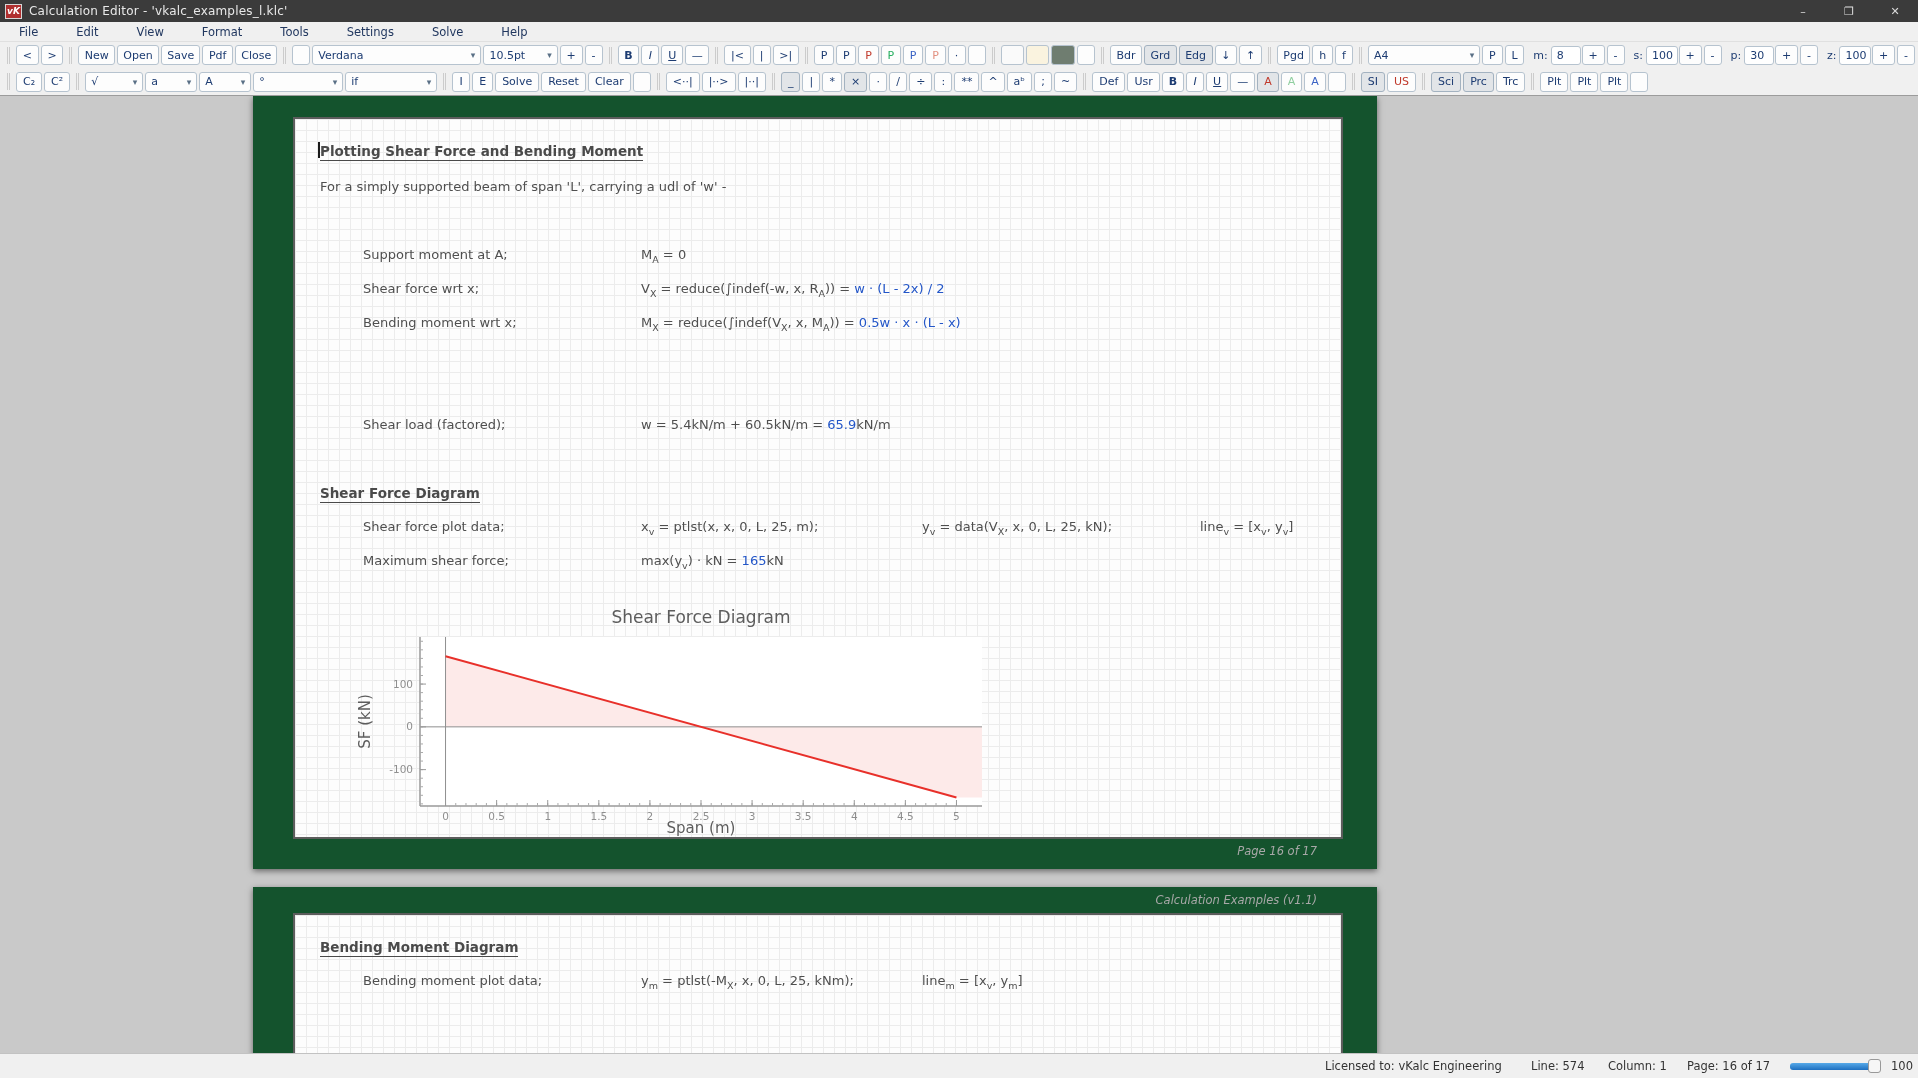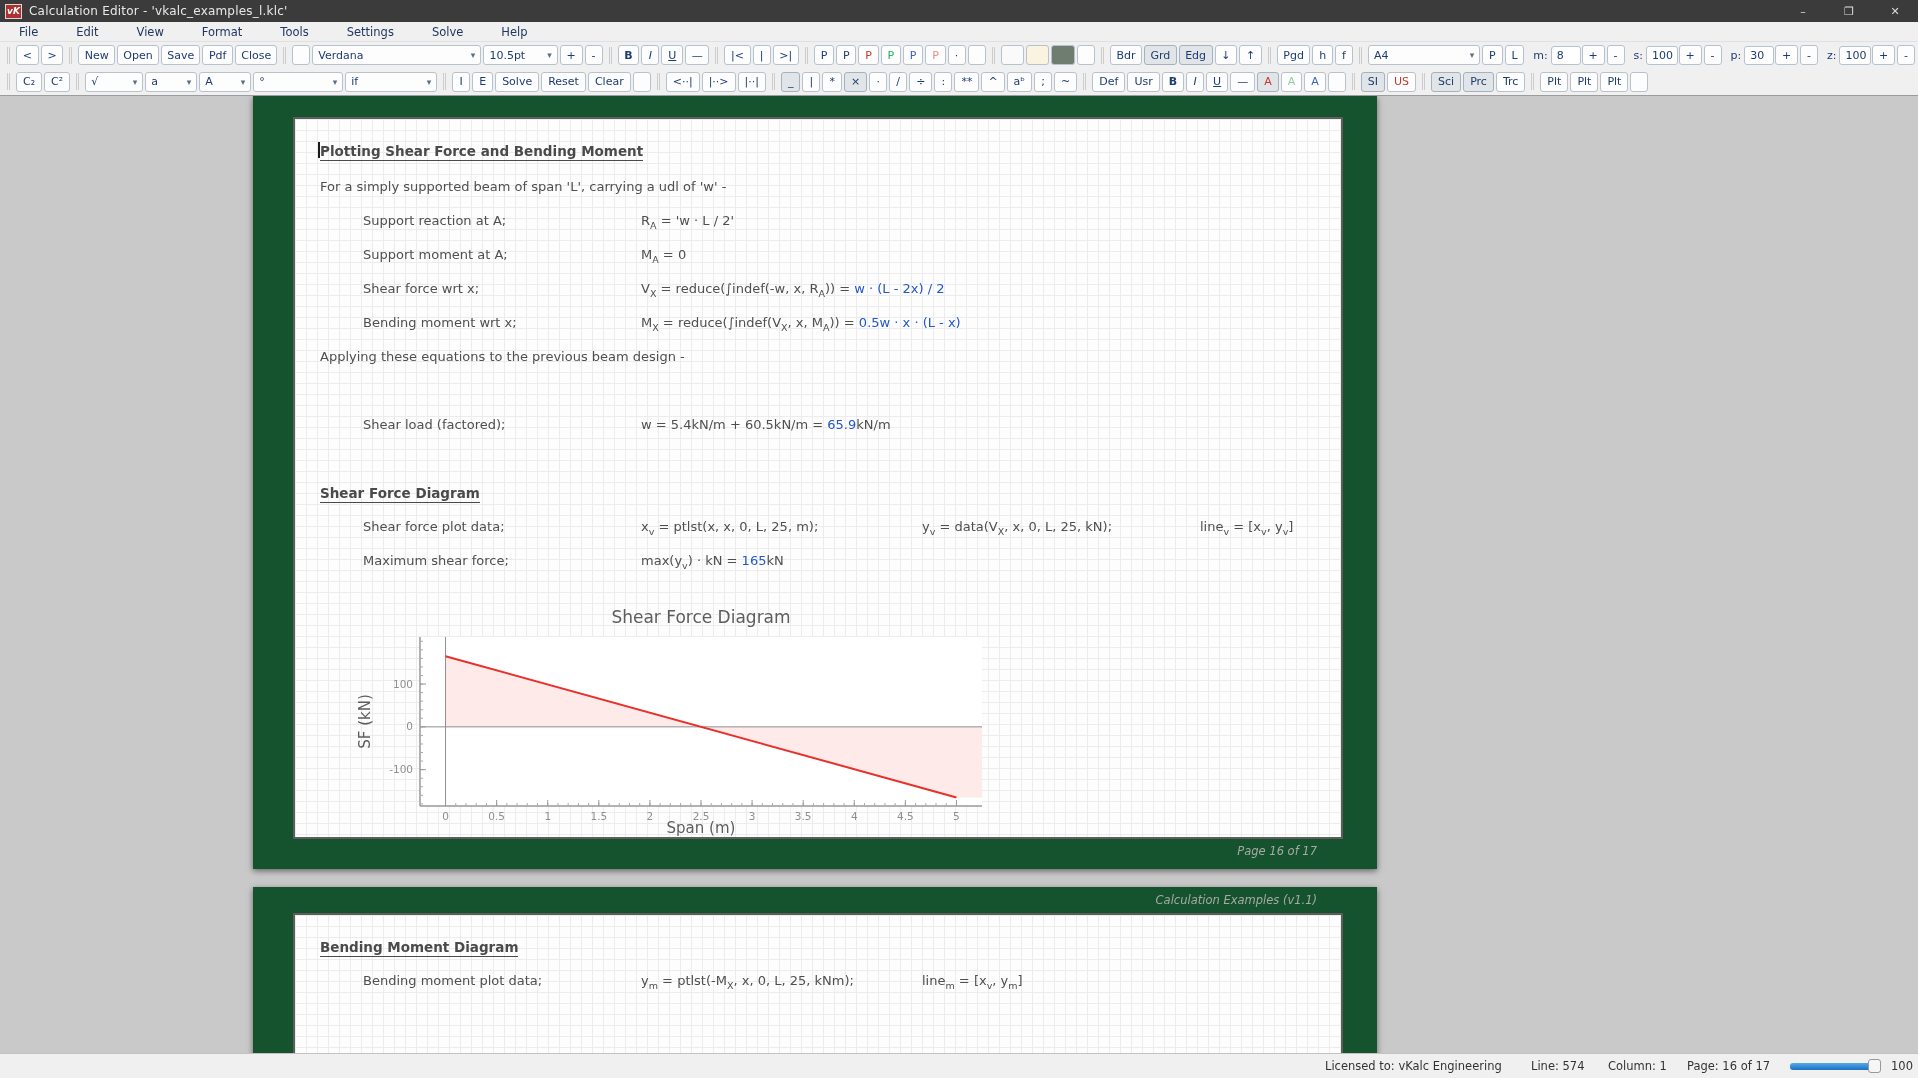--- a/index.html
+++ b/index.html
@@ -271,39 +271,32 @@
 
   <div class="page" id="page1" data-name="page-1">
     <div class="sheet" id="sheet1" data-name="calc-sheet-1">
       <div class="cursor" style="top:23px" data-name="text-cursor"></div>
       <div class="line" style="top:24px">
           <span class="h" data-name="section-heading">Plotting Shear Force and Bending Moment</span>
         </div>
       <div class="line" style="top:60px">
           <span class="p" data-name="paragraph">For a simply supported beam of span 'L', carrying a udl of 'w' -</span>
         </div>
-      <div class="line" style="top:94px" data-name="calc-row">
-        <span class="lbl" data-name="row-label">Support reaction at A;</span>
-        <span class="c1" data-name="formula"><span data-name="formula-segment">R</span><sub data-name="formula-segment">A</sub><span data-name="formula-segment"> = 'w · L / 2'</span></span>
-      </div>
       <div class="line" style="top:128px" data-name="calc-row">
         <span class="lbl" data-name="row-label">Support moment at A;</span>
         <span class="c1" data-name="formula"><span data-name="formula-segment">M</span><sub data-name="formula-segment">A</sub><span data-name="formula-segment"> = 0</span></span>
       </div>
       <div class="line" style="top:162px" data-name="calc-row">
         <span class="lbl" data-name="row-label">Shear force wrt x;</span>
         <span class="c1" data-name="formula"><span data-name="formula-segment">V</span><sub data-name="formula-segment">X</sub><span data-name="formula-segment"> = reduce(∫indef(-w, x, R</span><sub data-name="formula-segment">A</sub><span data-name="formula-segment">)) = </span><span class="blue" data-name="formula-result">w · (L - 2x) / 2</span></span>
       </div>
       <div class="line" style="top:196px" data-name="calc-row">
         <span class="lbl" data-name="row-label">Bending moment wrt x;</span>
         <span class="c1" data-name="formula"><span data-name="formula-segment">M</span><sub data-name="formula-segment">X</sub><span data-name="formula-segment"> = reduce(∫indef(V</span><sub data-name="formula-segment">X</sub><span data-name="formula-segment">, x, M</span><sub data-name="formula-segment">A</sub><span data-name="formula-segment">)) = </span><span class="blue" data-name="formula-result">0.5w · x · (L - x)</span></span>
       </div>
-      <div class="line" style="top:230px">
-          <span class="p" data-name="paragraph">Applying these equations to the previous beam design -</span>
-        </div>
       <div class="line" style="top:298px" data-name="calc-row">
         <span class="lbl" data-name="row-label">Shear load (factored);</span>
         <span class="c1" data-name="formula"><span data-name="formula-segment">w = 5.4kN/m + 60.5kN/m = </span><span class="blue" data-name="formula-result">65.9</span><span data-name="formula-segment">kN/m</span></span>
       </div>
       <div class="line" style="top:366px">
           <span class="h" data-name="section-heading">Shear Force Diagram</span>
         </div>
       <div class="line" style="top:400px" data-name="calc-row">
         <span class="lbl" data-name="row-label">Shear force plot data;</span>
         <span class="c1" data-name="formula"><span data-name="formula-segment">x</span><sub data-name="formula-segment">v</sub><span data-name="formula-segment"> = ptlst(x, x, 0, L, 25, m);</span></span>

